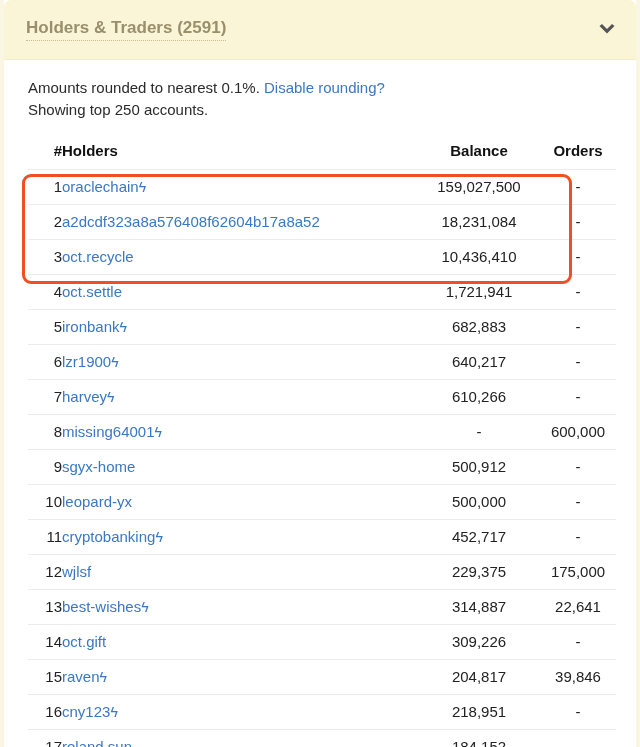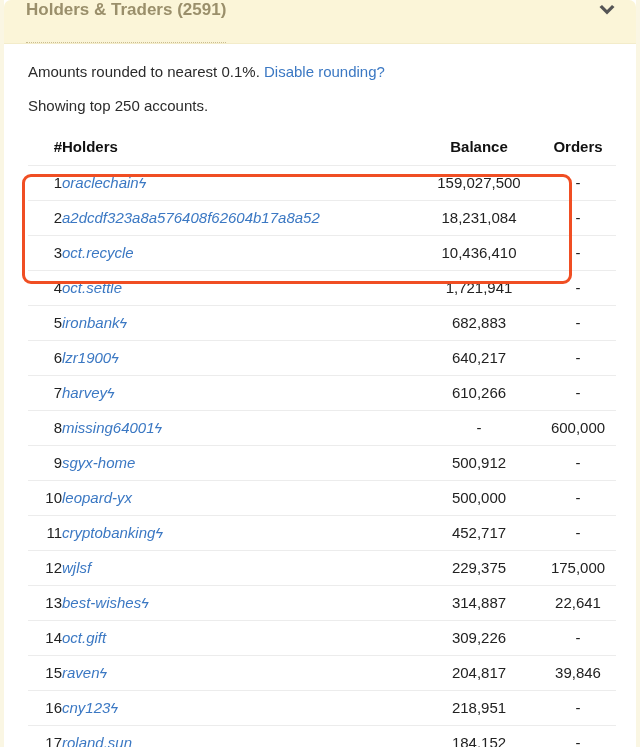--- a/index.html
+++ b/index.html
@@ -20,27 +20,28 @@
     height: 747px;
     box-sizing: border-box;
     border-left: 4px solid #faf6e3;
     border-right: 4px solid #faf6e3;
     background: #ffffff;
     position: relative;
   }
 
   
   .panel-header {
-    height: 44px;
+    height: 60px;
     box-sizing: border-box;
     background: #fbf5d8;
     border-top-left-radius: 7px;
     border-top-right-radius: 7px;
     border-bottom: 1px solid #f3ecca;
     display: flex;
+    align-items: center;
     justify-content: space-between;
     padding: 0 18px 0 22px;
     position: relative;
   }
   .panel-title {
     font-size: 17px;
     font-weight: bold;
     color: #9a8f6b;
     border-bottom: 1px dotted #c9bc91;
     padding-bottom: 2px;
@@ -57,21 +58,21 @@
   }
 
   
   .notes {
     padding: 18px 22px 0 24px;
   }
   .note-line {
     font-size: 15px;
     color: #2b2b2b;
     line-height: 20px;
-    margin-bottom: 14px;
+    margin-bottom: 2px;
   }
   .note-line:last-child { margin-bottom: 8px; }
   .link {
     color: #3b78c3;
     text-decoration: none;
     cursor: pointer;
   }
 
   
   .table-wrap {
@@ -114,21 +115,20 @@
     padding: 8px 0;
     border-bottom: 1px solid #ececec;
     color: #222222;
     line-height: 18px;
   }
   td.col-rank { color: #111111; }
   td.col-account a {
     color: #3b78c3;
     text-decoration: none;
     cursor: pointer;
-    font-style: italic;
   }
   .bolt {
     font-size: 14px;
     letter-spacing: 0;
   }
 
   
   .highlight-box {
     position: absolute;
     left: 18px;

